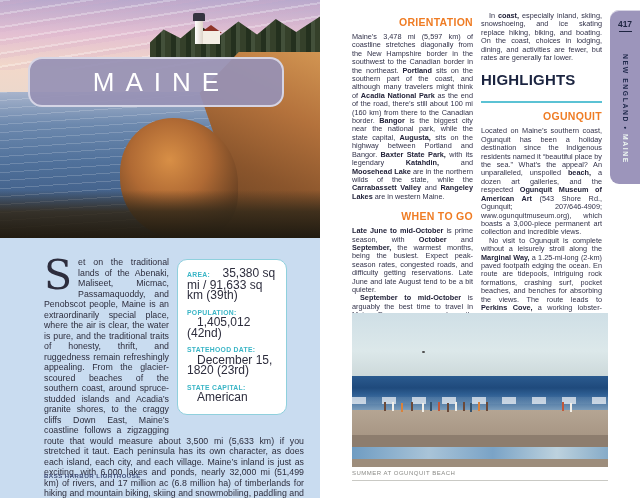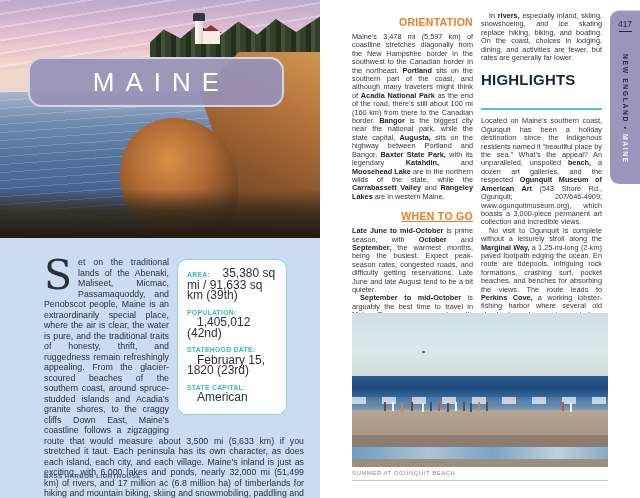--- a/index.html
+++ b/index.html
@@ -55,23 +55,23 @@
         color:#3d4a75;font-weight:bold;}
 
   
   .col{position:absolute;width:121px;color:#32324a;}
   .col p{margin:0;font-size:7.3px;line-height:8.4px;text-align:justify;}
   .col p b{color:#23233a;}
   .col p.indent{text-indent:8px;}
   .col1{left:352px;top:16px;}
   .col2{left:481px;top:12px;}
   h2.orange{color:#ef7c24;font-size:10.5px;font-weight:bold;letter-spacing:.3px;margin:0 0 5px 0;text-align:right;}
-  h2.orange.later{margin-top:9px;text-decoration:underline;}
+  h2.orange.later{margin-top:9px;}
   .highlights-h{margin:9px 0 7px 0;color:#1b2440;font-size:15px;font-weight:bold;letter-spacing:.2px;
-        border-bottom:2px solid #5bc2d4;padding-bottom:20px;}
+        border-bottom:2px solid #5bc2d4;padding-bottom:13px;}
 
   
   .beach{position:absolute;left:352px;top:313px;width:256px;height:154px;overflow:hidden;background:#d5e3e8;}
   .b-sky{position:absolute;left:0;top:0;width:100%;height:63px;
         background:linear-gradient(180deg,#cfdfe6 0%,#dce8ea 60%,#cdd9da 100%);}
   .b-sea{position:absolute;left:0;top:63px;width:100%;height:34px;
         background:linear-gradient(180deg,#2b5a8e 0%,#1f4a7c 35%,#2f5f93 55%,#577fa8 80%,#7b9cba 100%);}
   .b-foam{position:absolute;left:0;top:84px;width:100%;height:7px;opacity:.8;
         background:repeating-linear-gradient(92deg,rgba(255,255,255,.85) 0 14px,rgba(140,170,195,.2) 14px 30px);}
   .b-sand{position:absolute;left:0;top:97px;width:100%;height:25px;
@@ -85,21 +85,21 @@
         box-shadow:8px 0 0 #f2efe8,17px 1px 0 #d9823b,27px 0 0 #6b4a3a,38px 1px 0 #f2efe8,
                    46px 0 0 #35536e,54px 0 0 #c2583a,63px 1px 0 #6b4a3a,71px 0 0 #f2efe8,
                    79px 0 0 #6b4a3a,86px 1px 0 #35536e,94px 0 0 #d9823b,102px 0 0 #6b4a3a,
                    178px 0 0 #c2583a,186px 1px 0 #f2efe8;}
   .beach-caption{position:absolute;left:352px;top:470px;width:256px;font-size:6px;color:#8a8a86;
         letter-spacing:.5px;border-bottom:1px solid #c9c9c4;padding-bottom:4px;}
 
   
   .tab{position:absolute;left:610px;top:10px;width:30px;height:174px;background:#9c95bb;
         border-radius:9px 0 0 9px;box-shadow:-1px 0 0 rgba(255,255,255,.8),0 1px 0 rgba(255,255,255,.6) inset;}
-  .pagenum{color:#1d2440;font-weight:normal;font-size:8.5px;text-align:center;margin-top:9px;}
+  .pagenum{color:#1d2440;font-weight:bold;font-size:8.5px;text-align:center;margin-top:9px;}
   .pagenum-rule{width:13px;height:0;border-bottom:1.5px solid #1d2440;margin:2px auto 0 auto;}
   .vtext{position:absolute;top:44px;left:0;width:100%;display:flex;justify-content:center;}
   .vtext .inner{writing-mode:vertical-rl;font-size:6.8px;font-weight:bold;letter-spacing:1.6px;}
   .vtext .region{color:#202a4d;}
   .vtext .sep{color:#202a4d;}
   .vtext .state{color:#eef7f2;}
 </style>
 </head>
 <body>
 
@@ -129,21 +129,21 @@
       <div class="stat">
         <span class="lbl">AREA:</span>
         <span class="val">35,380 sq mi / 91,633 sq km (39th)</span>
       </div>
       <div class="stat">
         <span class="lbl">POPULATION:</span>
         <span class="val">1,405,012 (42nd)</span>
       </div>
       <div class="stat">
         <span class="lbl">STATEHOOD DATE:</span>
-        <span class="val">February 15, 1820 (23rd)</span>
+        <span class="val">December 15, 1820 (23rd)</span>
       </div>
       <div class="stat">
         <span class="lbl">STATE CAPITAL:</span>
         <span class="val">American</span>
       </div>
     </div>
     <span class="drop-cap">S</span><span>et on the traditional lands of the Abenaki, Maliseet, Micmac, Passamaquoddy, and Penobscot people, Maine is an extraordinarily special place, where the air is clear, the water is pure, and the traditional traits of honesty, thrift, and ruggedness remain refreshingly appealing. From the glacier-scoured beaches of the southern coast, around spruce-studded islands and Acadia’s granite shores, to the craggy cliffs Down East, Maine’s coastline follows a zigzagging route that would measure about 3,500 mi (5,633 km) if you stretched it taut. Each peninsula has its own character, as does each island, each city, and each village. Maine’s inland is just as exciting, with 6,000 lakes and ponds, nearly 32,000 mi (51,499 km) of rivers, and 17 million ac (6.8 million ha) of timberlands for hiking and mountain biking, skiing and snowmobiling, paddling and fishing. This is where intrepid Appalachian Trail hikers finish at the summit of Katahdin, Maine’s tallest peak. And then there’s the food. Lobster, of course, is king, but don’t overlook luscious wild blueberries, sweet Maine maple syrup, and delicious farmstead cheeses.</span>
   </div>
 
   <div class="photo-credit">BASS HARBOR LIGHTHOUSE</div>
@@ -151,22 +151,23 @@
 
 <div class="col col1">
   <h2 class="orange">ORIENTATION</h2>
   <p><span>Maine’s 3,478 mi (5,597 km) of coastline stretches diagonally from the New Hampshire border in the southwest to the Canadian border in the northeast. </span><b>Portland</b><span> sits on the southern part of the coast, and although many travelers might think of </span><b>Acadia National Park</b><span> as the end of the road, there’s still about 100 mi (160 km) from there to the Canadian border. </span><b>Bangor</b><span> is the biggest city near the national park, while the state capital, </span><b>Augusta,</b><span> sits on the highway between Portland and Bangor. </span><b>Baxter State Park,</b><span> with its legendary </span><b>Katahdin,</b><span> and </span><b>Moosehead Lake</b><span> are in the northern wilds of the state, while the </span><b>Carrabassett Valley</b><span> and </span><b>Rangeley Lakes</b><span> are in western Maine.</span></p>
   <h2 class="orange later">WHEN TO GO</h2>
   <p><b>Late June to mid-October</b><span> is prime season, with </span><b>October</b><span> and </span><b>September,</b><span> the warmest months, being the busiest. Expect peak-season rates, congested roads, and difficulty getting reservations. Late June and late August tend to be a bit quieter.</span></p>
   <p class="indent"><b>September to mid-October</b><span> is arguably the best time to travel in Maine. Days are warm and mostly dry, nights are cool, fog is rare, the bugs are gone, and the crowds are few. Foliage is turning by early October, usually reaching its peak by mid-month.</span></p>
 </div>
 
 <div class="col col2">
-  <p class="indent"><span>In </span><b>rivers,</b><span> especially inland, skiing, snowshoeing, and ice skating replace hiking, biking, and boating. On the coast, choices in lodging, dining, and activities are fewer, but rates are generally far lower.</span></p>
+  <p class="indent"><span>In </span><b>coast,</b><span> especially inland, skiing, snowshoeing, and ice skating replace hiking, biking, and boating. On the coast, choices in lodging, dining, and activities are fewer, but rates are generally far lower.</span></p>
   <div class="highlights-h">HIGHLIGHTS</div>
+  <h2 class="orange">OGUNQUIT</h2>
   <p><span>Located on Maine’s southern coast, Ogunquit has been a holiday destination since the Indigenous residents named it “beautiful place by the sea.” What’s the appeal? An unparalleled, unspoiled </span><b>beach,</b><span> a dozen art galleries, and the respected </span><b>Ogunquit Museum of American Art</b><span> (543 Shore Rd., Ogunquit; 207/646-4909; www.ogunquitmuseum.org), which boasts a 3,000-piece permanent art collection and incredible views.</span></p>
   <p class="indent"><span>No visit to Ogunquit is complete without a leisurely stroll along the </span><b>Marginal Way,</b><span> a 1.25-mi-long (2-km) paved footpath edging the ocean. En route are tidepools, intriguing rock formations, crashing surf, pocket beaches, and benches for absorbing the views. The route leads to </span><b>Perkins Cove,</b><span> a working lobster-fishing harbor where several old shacks have been reincarnated as boutiques and restaurants. Photographers here go crazy shooting the quaint</span></p>
 </div>
 
 <div class="beach">
   <div class="b-sky"></div>
   <div class="b-bird"></div>
   <div class="b-sea"></div>
   <div class="b-foam"></div>
   <div class="b-sand"></div>

